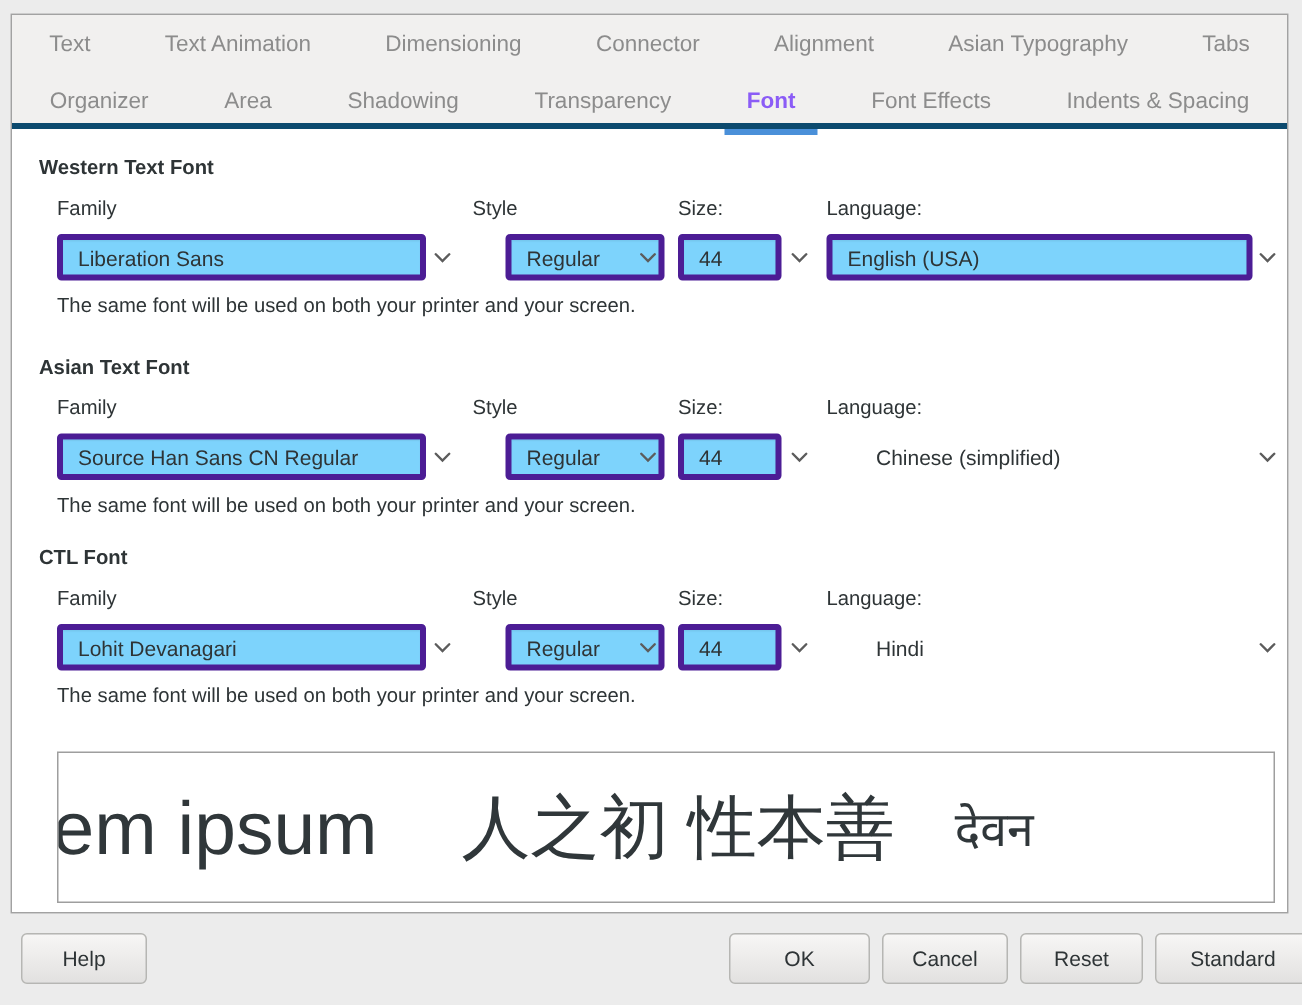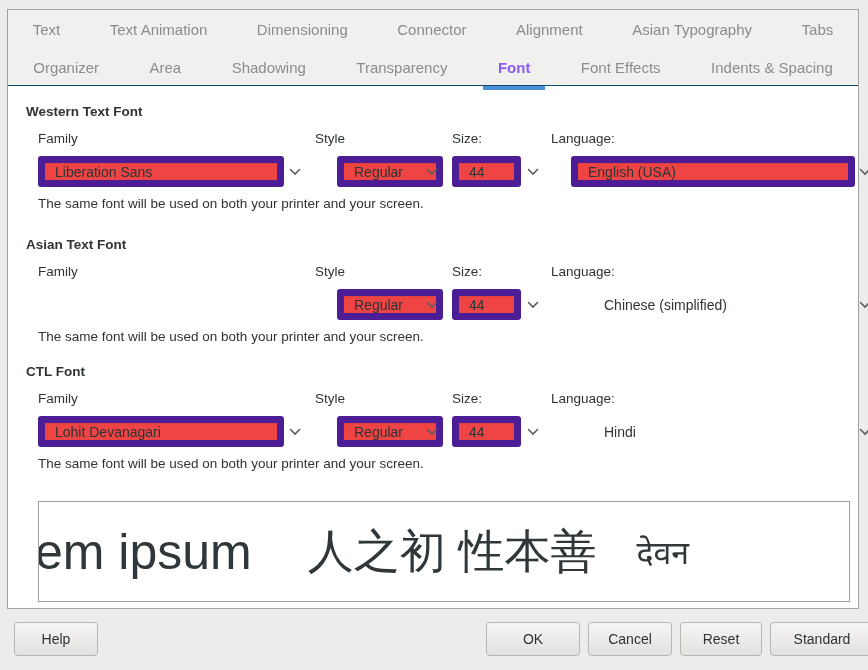--- a/index.html
+++ b/index.html
@@ -10,44 +10,44 @@
     color:#2e3436;
     -webkit-font-smoothing:antialiased;
   }
   
   .frame{
     position:absolute;left:7px;top:9px;width:852px;height:600px;
     border:1px solid #a2a2a2;background:#ffffff;box-sizing:border-box;
   }
   .tabbar{
     position:absolute;left:0;top:0;width:100%;height:76px;
-    background:#f1f0ef;border-bottom:1px solid #0c4a6e;box-sizing:border-box;
+    background:#f1f0ef;border-bottom:4px solid #0c4a6e;box-sizing:border-box;
   }
   .tabrow{display:flex;height:38px;align-items:stretch;}
   .tab{
     flex:1 1 auto;display:flex;align-items:center;justify-content:center;
     padding:0 12px;font-size:15px;color:#8c8c8c;cursor:default;
     position:relative;white-space:nowrap;
   }
   .tab.active{color:#8b5cf6;font-weight:bold;}
   .tab.active::after{
     content:"";position:absolute;left:50%;transform:translateX(-50%);
     bottom:-4px;width:62px;height:4px;background:#4a90d9;
   }
   
   .section{position:absolute;left:0;width:100%;height:130px;}
   .sec-w{top:94px;} .sec-a{top:227px;} .sec-c{top:354px;}
   .sec-title{position:absolute;left:18px;top:0;font-size:13.5px;font-weight:bold;}
   .field-label{position:absolute;top:27px;font-size:13.5px;}
   .l-family{left:30px;} .l-style{left:307px;} .l-size{left:444px;} .l-language{left:543px;text-align:center;}
   .combo{position:absolute;top:52px;height:31px;}
-  .c-family{left:30px;} .c-style{left:307px;} .c-size{left:444px;} .c-language{left:543px;margin-left:20px;}
+  .c-family{left:30px;} .c-style{left:307px;} .c-size{left:444px;} .c-language{left:543px;}
   .entry{
-    height:31px;box-sizing:border-box;border:7px solid #4c1d95;border-radius:3px;
-    background:#ef4444;display:flex;align-items:center;
+    height:31px;box-sizing:border-box;border:4px solid #4c1d95;border-radius:3px;
+    background:#7dd3fc;display:flex;align-items:center;
     padding:0 10px;font-size:14px;color:#2e3436;
     box-shadow:inset 0 1px 1px rgba(0,0,0,0.06);
   }
   .e-family{width:246px;} .e-style{width:106px;margin-left:22px;} .e-size{width:69px;} .e-language{width:284px;}
   .chev{
     position:absolute;top:0;height:31px;width:14px;
     display:flex;align-items:center;justify-content:center;
   }
   .ch-family{left:250px;} .ch-style{left:110px;} .ch-size{left:74px;} .ch-language{left:287px;}
   .combo.plain .entry{border:none;background:transparent;box-shadow:none;padding-left:33px;}
@@ -152,20 +152,30 @@
     <div class="note">The same font will be used on both your printer and your screen.</div>
   </div>
 
   <div class="section sec-a">
     <div class="sec-title">Asian Text Font</div>
     <div class="field-label l-family">Family</div>
     <div class="field-label l-style">Style</div>
     <div class="field-label l-size">Size:</div>
     <div class="field-label l-language">Language:</div>
 
+    <div class="combo c-family">
+      <div class="entry e-family">
+          <span>Source Han Sans CN Regular</span>
+        </div>
+      <span class="chev ch-family">
+          <svg width="12" height="8" viewBox="0 0 12 8">
+            <path d="M1.5 1.5 L6 6 L10.5 1.5" stroke="#5c5c5c" stroke-width="1.6" fill="none" stroke-linecap="round"></path>
+          </svg>
+        </span>
+    </div>
     <div class="combo c-style">
       <div class="entry e-style">
           <span>Regular</span>
         </div>
       <span class="chev ch-style">
           <svg width="12" height="8" viewBox="0 0 12 8">
             <path d="M1.5 1.5 L6 6 L10.5 1.5" stroke="#5c5c5c" stroke-width="1.6" fill="none" stroke-linecap="round"></path>
           </svg>
         </span>
     </div>

